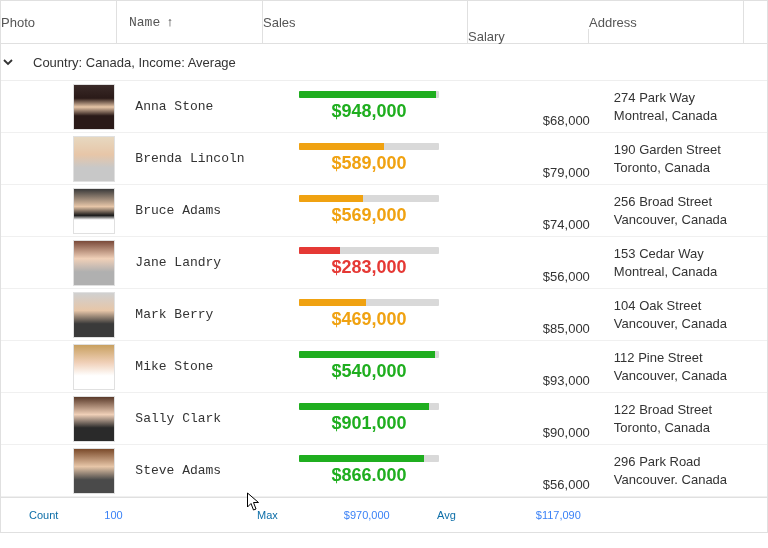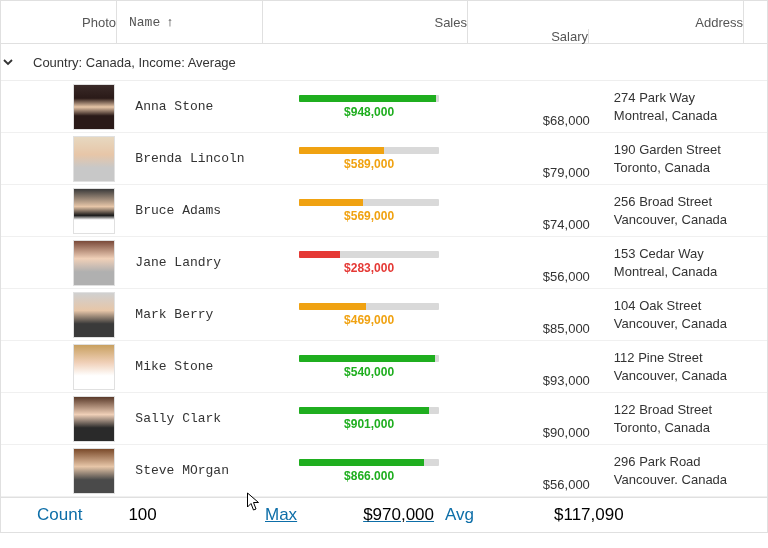--- a/index.html
+++ b/index.html
@@ -1,18 +1,18 @@
 <!DOCTYPE html>
 <html><head>
 <meta charset="utf-8">
 <style>
   html,body{margin:0;padding:0;font-family:"Segoe UI",Arial,sans-serif;font-size:13px;color:#333;background:#fff;}
   .grid{width:768px;border:1px solid #e0e0e0;box-sizing:border-box;}
   .header{display:flex;border-bottom:1px solid #e0e0e0;height:42px;background:#fff;}
-  .hcell{border-right:1px solid #e0e0e0;display:flex;align-items:center;justify-content:flex-end;color:#555;position:relative;background:#fff;}
+  .hcell{border-right:1px solid #e0e0e0;display:flex;align-items:center;justify-content:flex-start;color:#555;position:relative;background:#fff;}
   .hcell:last-child{border-right:none;}
   .col-photo{width:115px;}
   .col-name{width:133px;font-family:Liberation Mono, monospace;}
   .col-sales{width:204px;}
   .col-salary{width:120px;margin-top:28px;}
   .col-address{width:154px;}
   .col-extra{flex:1;}
   .hcell.col-name{justify-content:flex-start;padding-left:12px;}
   .sort-icon{margin-left:6px;font-size:13px;color:#333;}
   .group-row{display:flex;align-items:center;height:36px;border-bottom:1px solid #eee;padding-left:0;color:#333;}
@@ -28,36 +28,36 @@
   .av-c{background:linear-gradient(180deg,#3a3a3a 0%,#e7c6a8 40%,#1a1a1a 60%,#fff 70% 100%);}
   .av-d{background:linear-gradient(180deg,#7a4a3a 0%,#f0d0b8 40%,#b0b0b0 70% 100%);}
   .av-e{background:linear-gradient(180deg,#d0d0d0 0%,#e7c6a8 40%,#3a3a3a 70% 100%);}
   .av-f{background:linear-gradient(180deg,#c8a060 0%,#f0d0b8 40%,#fff 70% 100%);}
   .av-g{background:linear-gradient(180deg,#5a3a2a 0%,#f0d0b8 40%,#2a2a2a 70% 100%);}
   .av-h{background:linear-gradient(180deg,#7a4a2a 0%,#e7c6a8 40%,#4a4a4a 70% 100%);}
   .cell.col-name{padding-left:20px;}
   .cell.col-sales{flex-direction:column;align-items:center;justify-content:center;}
   .bar-track{width:140px;height:7px;background:#d9d9d9;border-radius:1px;overflow:hidden;margin-bottom:3px;}
   .bar-fill{height:100%;}
-  .sales-val{font-weight:600;font-size:12px;}
+  .sales-val{font-weight:600;font-size:18px;}
   .sales-green .bar-fill{background:#1fae1f;}
   .sales-green .sales-val{color:#1fae1f;}
   .sales-orange .bar-fill{background:#f0a211;}
   .sales-orange .sales-val{color:#f0a211;}
   .sales-red .bar-fill{background:#e53935;}
   .sales-red .sales-val{color:#e53935;}
   .cell.col-salary{justify-content:flex-end;padding-right:12px;}
   .cell.col-address{flex-direction:column;align-items:flex-start;justify-content:flex-start;padding-left:12px;line-height:1.35;}
-  .footer{display:flex;align-items:center;height:34px;color:#0d6ea8;border-top:1px solid #e0e0e0;padding-left:36px;font-size:17px;}
+  .footer{display:flex;align-items:center;height:34px;color:#0d6ea8;border-top:1px solid #e0e0e0;padding-left:28px;font-size:11px;}
   .footer .lbl{color:#0d6ea8;margin-right:6px;}
-  .footer .val{color:#000000;margin-right:0;}
+  .footer .val{color:#3b82f6;margin-right:0;}
   .footer .seg{display:flex;align-items:center;}
   .seg.count{width:228px;}
   .seg.count .val{margin-left:40px;}
-  .seg.max{width:180px;text-decoration:underline;}
+  .seg.max{width:180px;}
   .seg.max .val{margin-left:60px;}
   .seg.avg .val{margin-left:74px;}
   .cursor{position:absolute;left:246px;top:492px;pointer-events:none;}
   .cursor svg{width:15px;height:20px;}
   .grid-wrap{position:relative;width:768px;}
 </style>
 </head>
 <body>
 
 <div class="grid-wrap">
@@ -245,21 +245,21 @@
             <span>122 Broad Street</span>
             <span>Toronto, Canada</span>
           </div>
           <div class="cell col-extra"></div>
         </div>
         <div class="row">
           <div class="cell col-photo">
             <span class="avatar av-h"></span>
           </div>
           <div class="cell col-name">
-            <span>Steve MOrgan</span>
+            <span>Steve Adams</span>
           </div>
           <div class="cell col-sales sales-green">
             <div class="bar-track">
               <div class="bar-fill" style="width:89%"></div>
             </div>
             <span class="sales-val">$866.000</span>
           </div>
           <div class="cell col-salary">
             <span>$56,000</span>
           </div>

